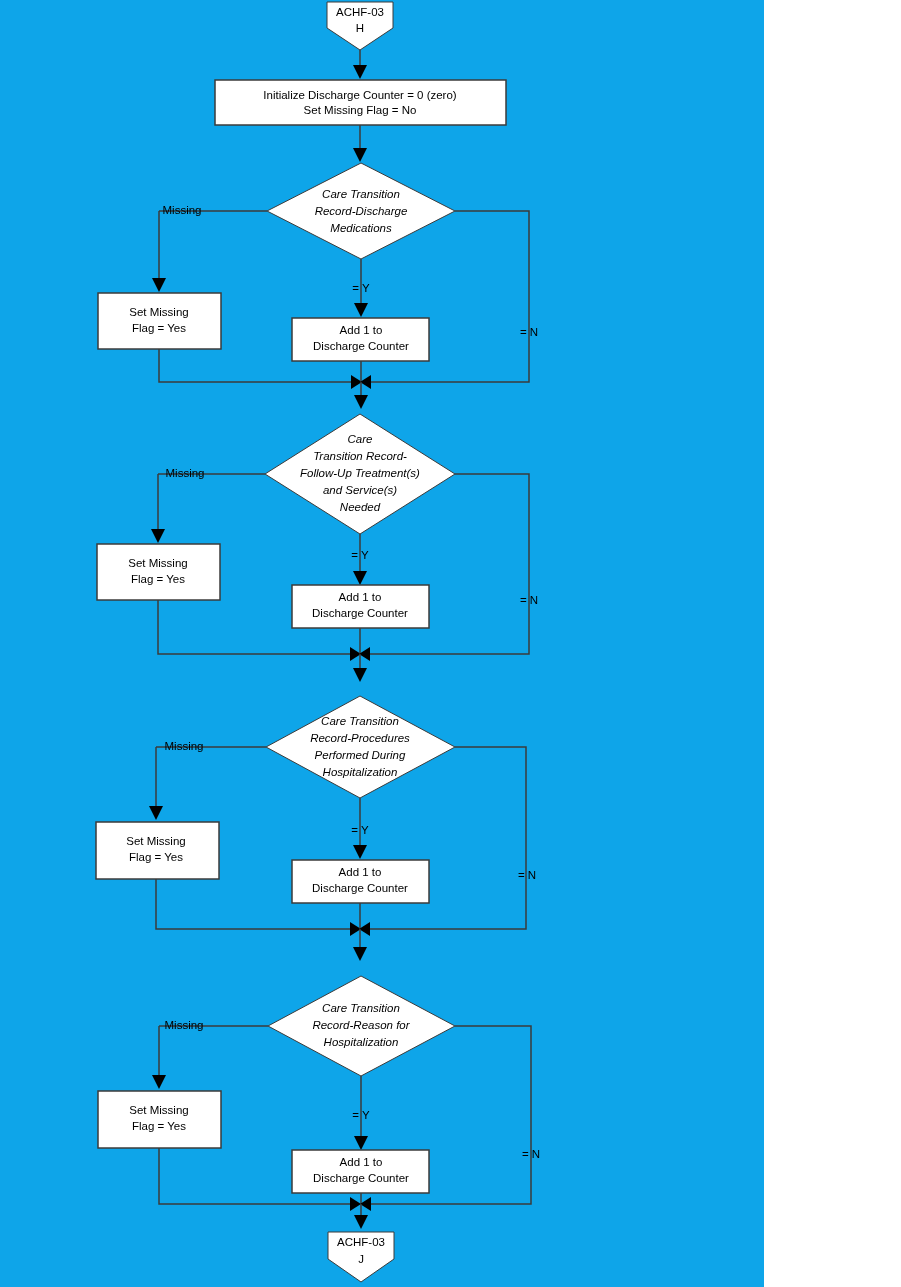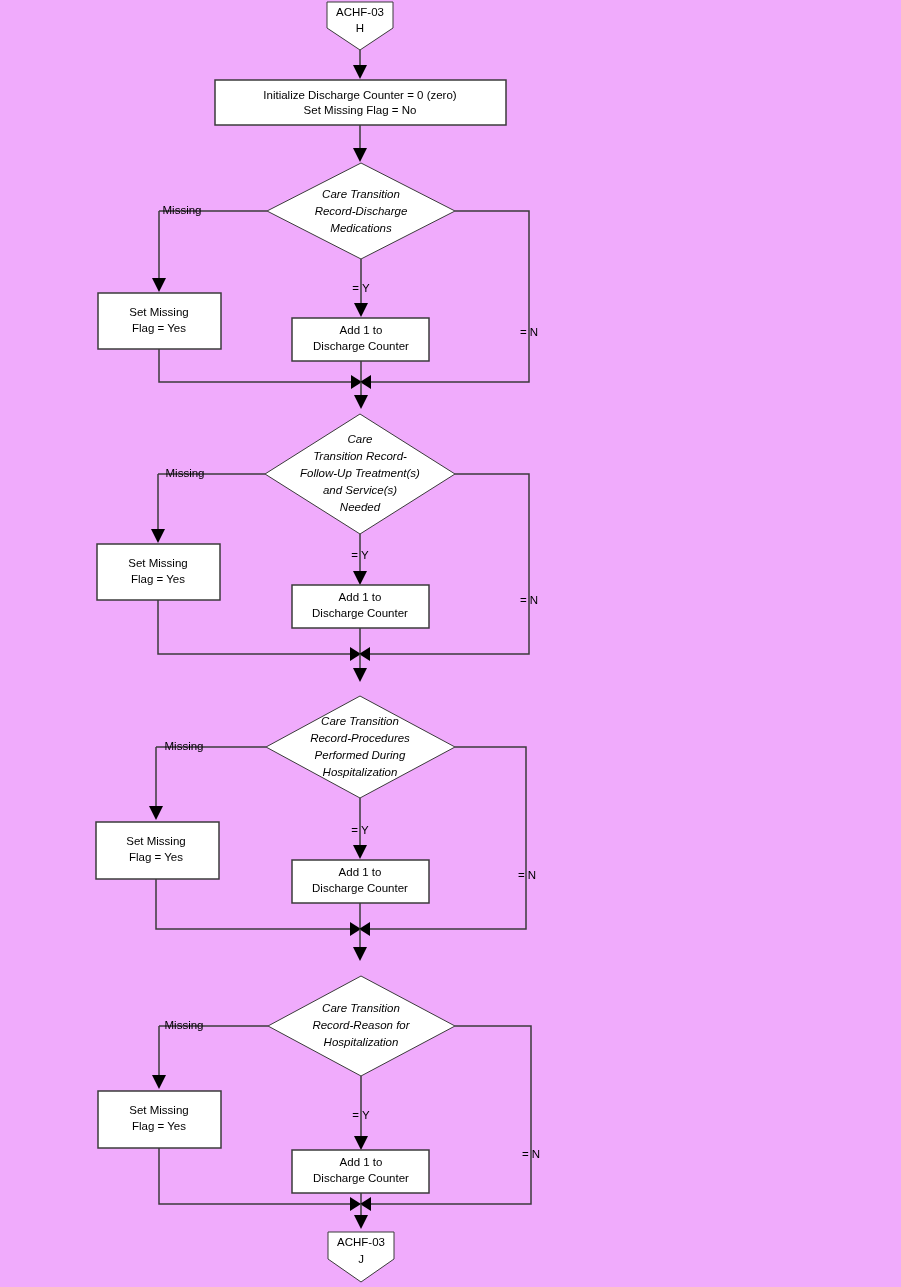--- a/index.html
+++ b/index.html
@@ -7,23 +7,23 @@
     margin: 0;
     padding: 0;
     background: #ffffff;
   }
   body {
     font-family: "Liberation Sans", sans-serif;
     color: #000000;
   }
   #chart-root {
     position: relative;
-    width: 901px;
+    width: 764px;
     height: 1287px;
-    background: #f0abfc;
+    background: #0ea5e9;
     overflow: hidden;
   }
   #chart-svg {
     position: absolute;
     left: 0;
     top: 0;
     width: 901px;
     height: 1287px;
   }
   .node-text {

